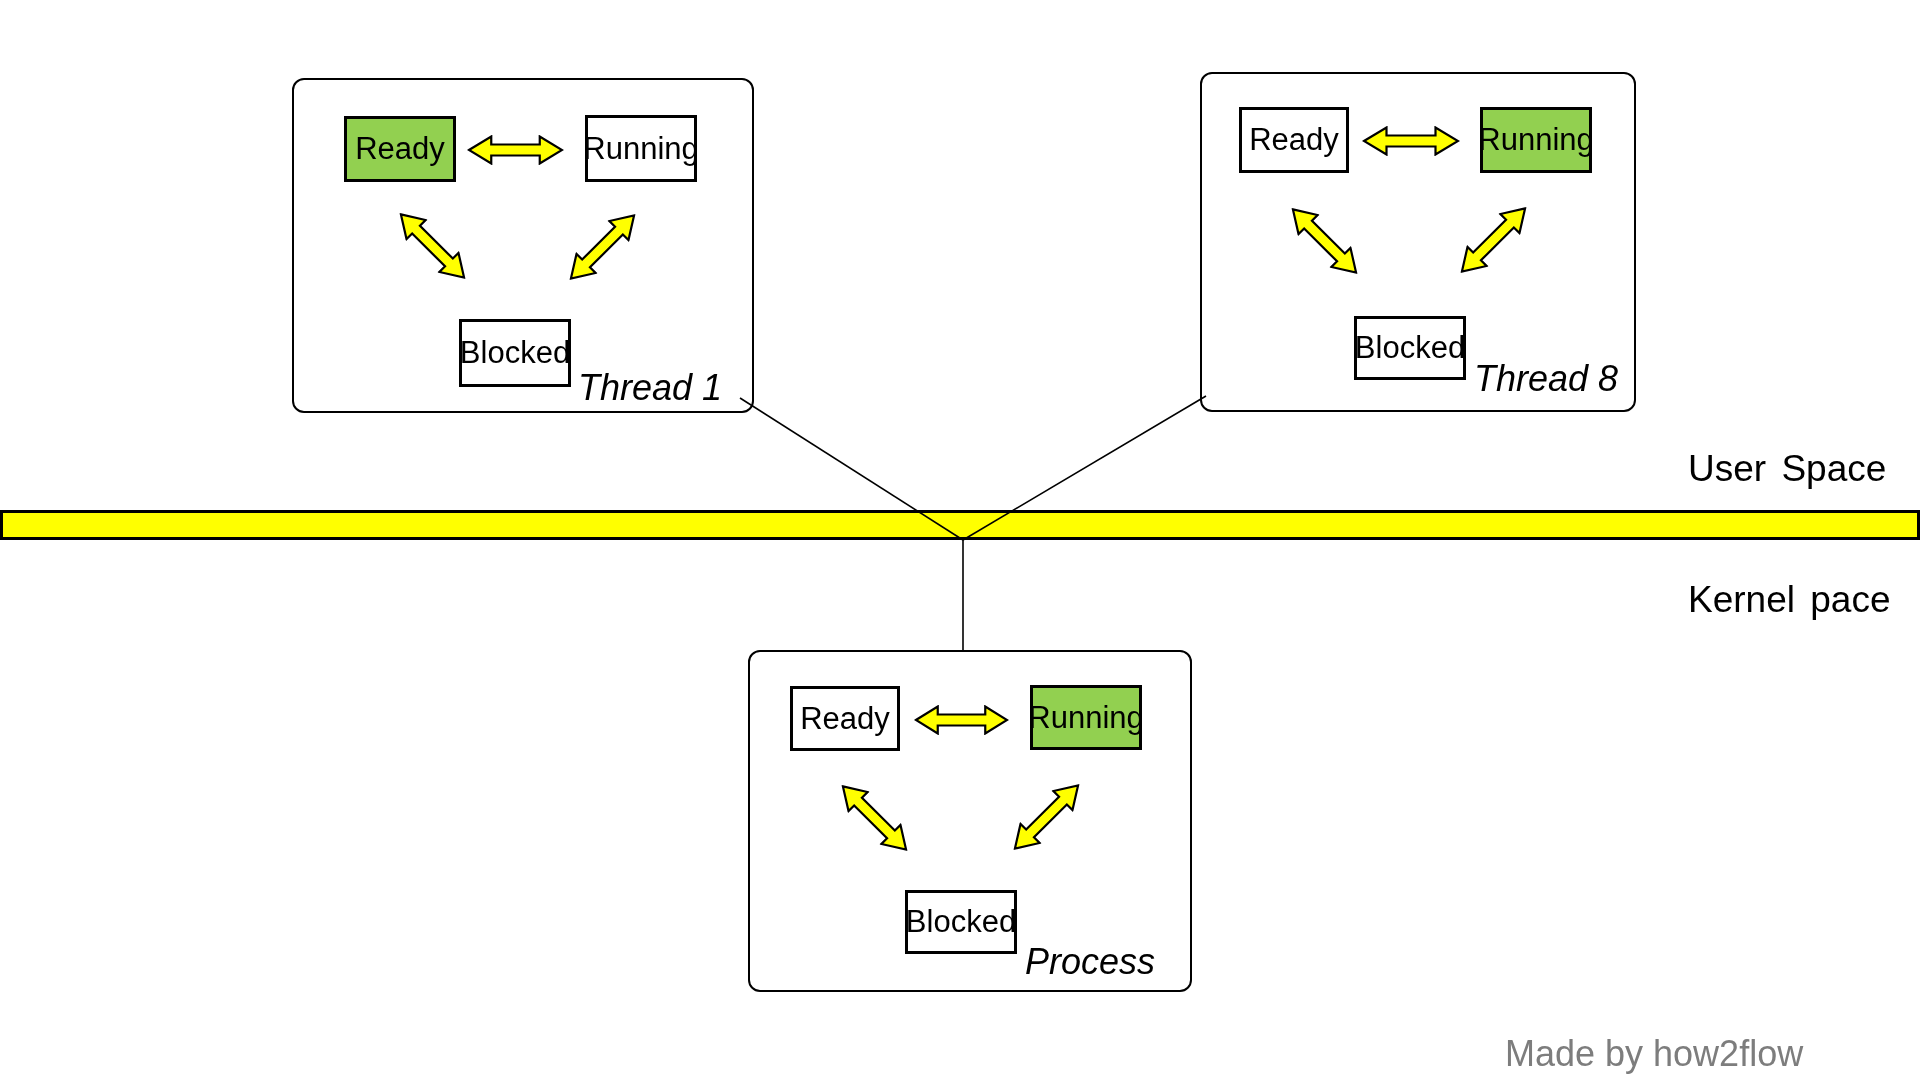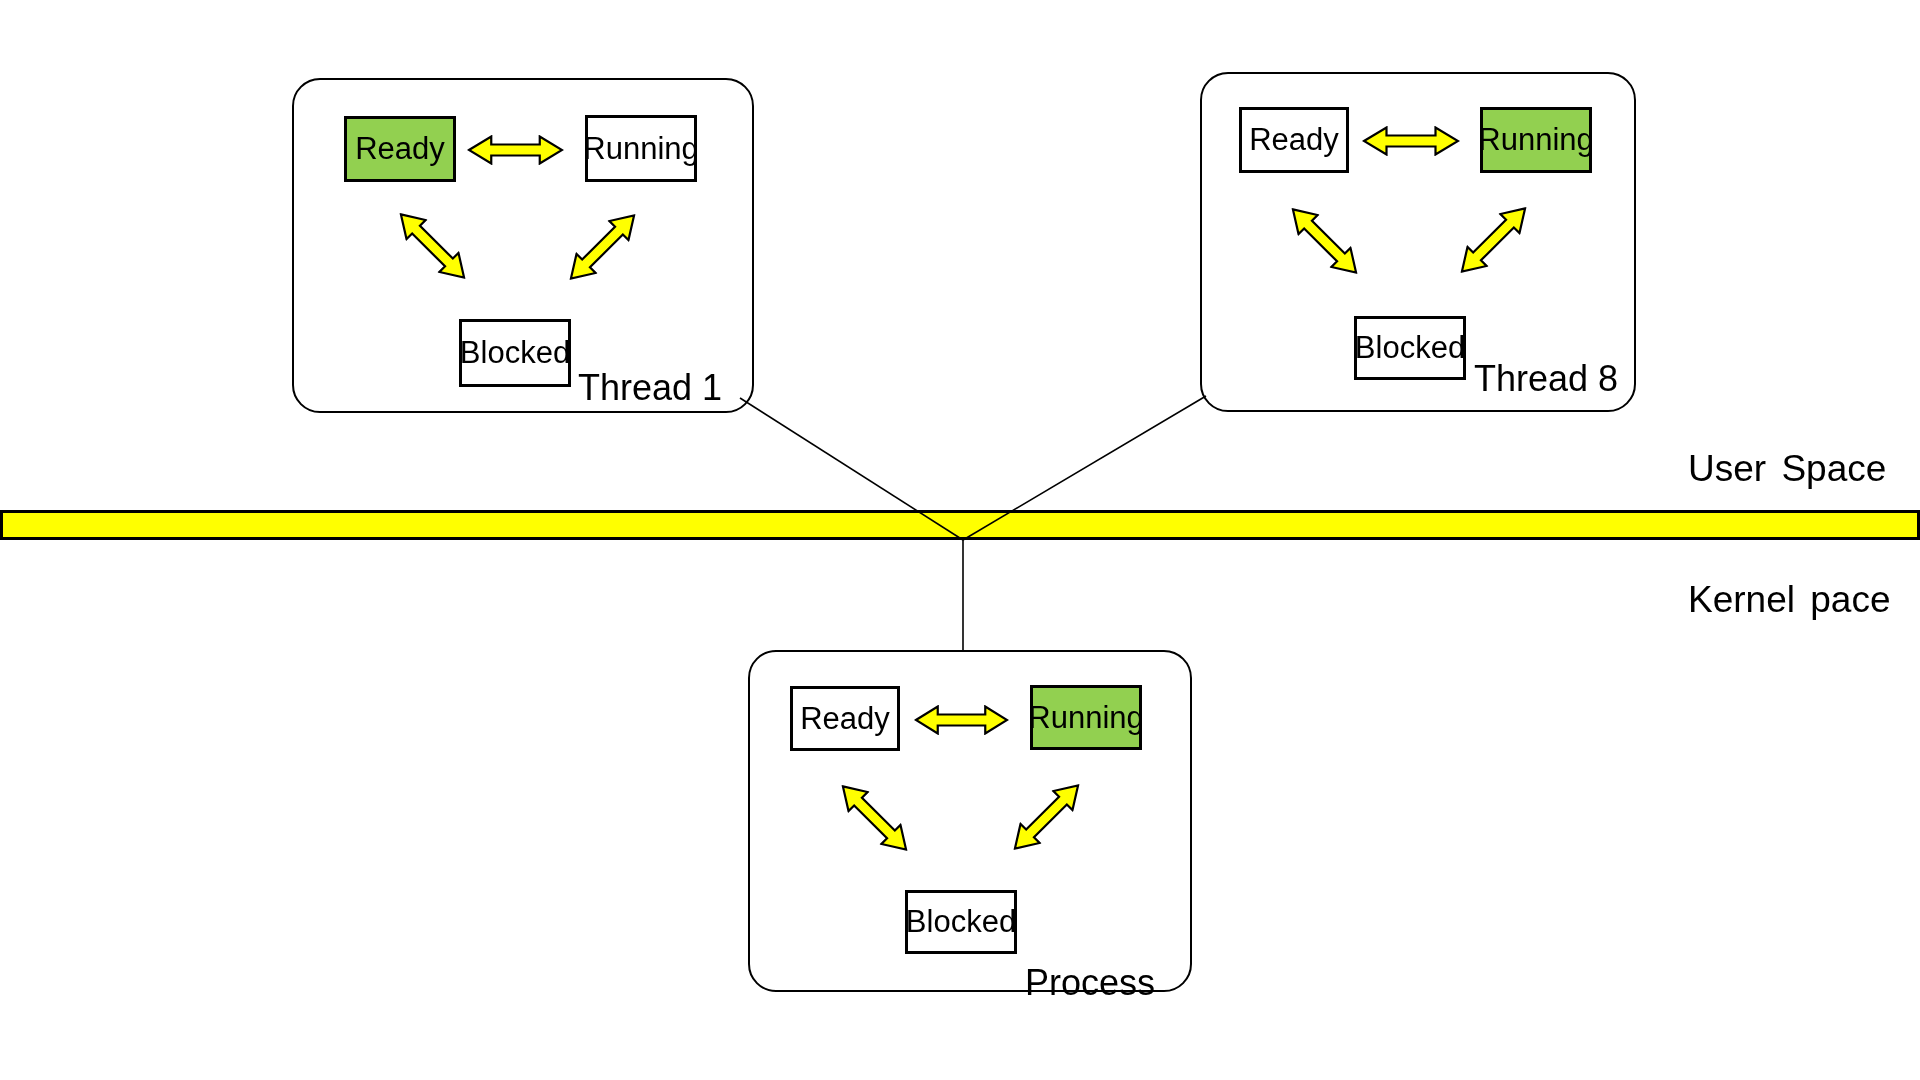--- a/index.html
+++ b/index.html
@@ -1,21 +1,21 @@
 <!DOCTYPE html>
 <html><head>
 <meta charset="utf-8">
 <style>
   html,body{margin:0;padding:0;background:#fff;}
   #canvas{
     position:relative;width:1920px;height:1080px;overflow:hidden;background:#ffffff;
     font-family:"Liberation Sans","DejaVu Sans",sans-serif;color:#000;
   }
   
-  .sm-container{position:absolute;border:2px solid #000;border-radius:28px;background:transparent;}
+  .sm-container{position:absolute;border:2px solid #000;border-radius:12px;background:transparent;}
   #thread1{left:292px;top:78px;width:458px;height:331px;}
   #thread2{left:1200px;top:72px;width:432px;height:336px;}
   #process{left:748px;top:650px;width:440px;height:338px;}
 
   
   .state-box{
     position:absolute;border:3px solid #000;background:#fff;box-sizing:border-box;
     display:flex;align-items:center;justify-content:center;
     font-size:31px;white-space:nowrap;overflow:hidden;
   }
@@ -27,24 +27,24 @@
 
   #thread2 .ready  {left:37px; top:33px; width:110px;height:66px;}
   #thread2 .running{left:278px;top:33px; width:112px;height:66px;}
   #thread2 .blocked{left:152px;top:242px;width:112px;height:64px;}
 
   #process .ready  {left:40px; top:34px; width:110px;height:65px;}
   #process .running{left:280px;top:33px; width:112px;height:65px;}
   #process .blocked{left:155px;top:238px;width:112px;height:64px;}
 
   
-  .sm-caption{position:absolute;font-size:36px;line-height:1;white-space:nowrap;}
+  .sm-caption{position:absolute;font-size:36px;line-height:1;white-space:nowrap;font-style:italic;}
   #thread1 .sm-caption{left:284px;top:290px;}
   #thread2 .sm-caption{left:272px;top:287px;}
-  #process .sm-caption{left:275px;top:313px;}
+  #process .sm-caption{left:275px;top:292px;}
 
   
   .darrow{position:absolute;display:block;}
   #thread1 .arrow-h {left:173px;top:55px; width:97px;height:30px;}
   #thread1 .arrow-dl{left:92px; top:151px;width:93px;height:30px;transform:rotate(45deg);}
   #thread1 .arrow-dr{left:262px;top:152px;width:93px;height:30px;transform:rotate(-45deg);}
 
   #thread2 .arrow-h {left:160px;top:52px; width:98px;height:30px;}
   #thread2 .arrow-dl{left:76px; top:152px;width:93px;height:30px;transform:rotate(45deg);}
   #thread2 .arrow-dr{left:245px;top:151px;width:93px;height:30px;transform:rotate(-45deg);}
@@ -133,14 +133,15 @@
     <svg class="darrow arrow-dr" viewBox="0 0 100 30" preserveAspectRatio="none">
       <polygon points="2,15 25,1.5 25,9.5 75,9.5 75,1.5 98,15 75,28.5 75,20.5 25,20.5 25,28.5" fill="#FFFF00" stroke="#000" stroke-width="2.2" vector-effect="non-scaling-stroke"></polygon>
     </svg>
 
     <div class="sm-caption">Process</div>
   </div>
 
   <div id="label-user-space" class="region-label">User Space</div>
   <div id="label-kernel-pace" class="region-label">Kernel pace</div>
 
+  <div id="credit">Made by how2flow</div>
 
 </div>
 
 </body></html>

